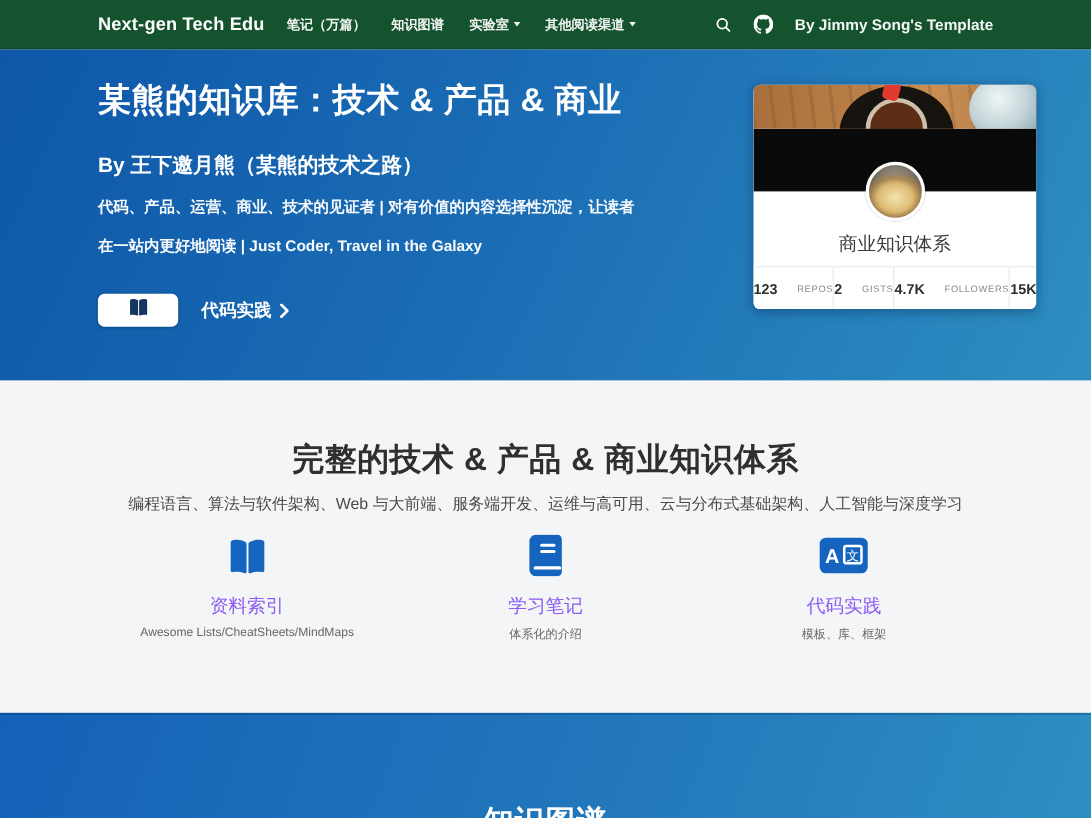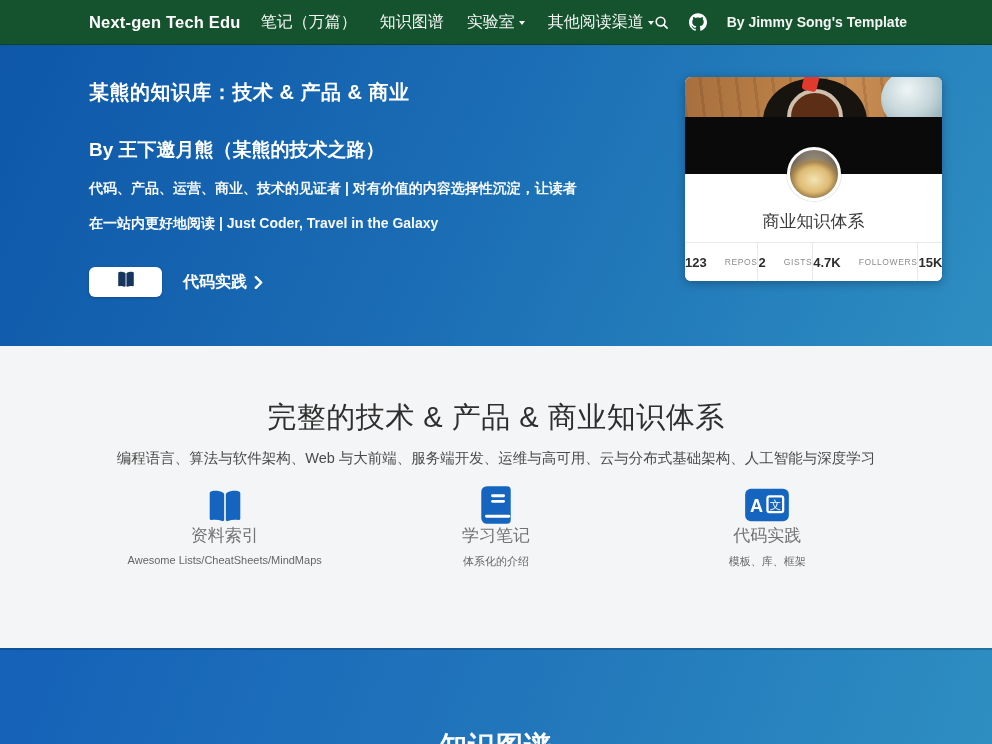--- a/index.html
+++ b/index.html
@@ -11,37 +11,37 @@
   }
 
   
   .navbar {
     position:absolute; top:0; left:0; width:992px; height:45px;
     background:#14532d; border-bottom:1px solid rgba(0,0,0,.22);
     display:flex; align-items:center; padding:0 89px; color:#fff;
   }
   .brand { font-size:16.5px; font-weight:bold; letter-spacing:.2px; white-space:nowrap; cursor:pointer; }
   .nav-items { display:flex; align-items:center; gap:23px; margin-left:20px; }
-  .nav-item { font-size:16px; font-weight:normal; color:rgba(255,255,255,.95); white-space:nowrap; cursor:pointer; }
+  .nav-item { font-size:12px; font-weight:bold; color:rgba(255,255,255,.95); white-space:nowrap; cursor:pointer; }
   .caret { display:inline-block; margin-left:4px; vertical-align:2px;
     border-left:3.5px solid transparent; border-right:3.5px solid transparent;
     border-top:4px solid rgba(255,255,255,.95); }
   .nav-spacer { flex:1; }
   .nav-right { display:flex; align-items:center; gap:20px; }
   .nav-icon { display:flex; align-items:center; cursor:pointer; }
   .credit { font-size:14px; font-weight:bold; color:rgba(255,255,255,.95); white-space:nowrap; cursor:pointer; }
 
   
   .hero {
     position:absolute; top:45px; left:0; width:992px; height:301px;
     background:linear-gradient(115deg,#0e57a9 0%,#1a6cb4 45%,#2e8ec1 100%);
     color:#fff;
   }
   .hero-title { position:absolute; left:89px; top:26px; width:540px;
-    font-size:20px; font-weight:bold; line-height:42px; letter-spacing:.5px; }
+    font-size:30px; font-weight:bold; line-height:42px; letter-spacing:.5px; }
   .hero-byline { position:absolute; left:89px; top:92px; width:520px;
     font-size:19px; font-weight:bold; }
   .hero-desc { position:absolute; left:89px; top:126px; width:492px;
     font-size:14px; line-height:35px; font-weight:bold; color:rgba(255,255,255,.97); }
   .cta-row { position:absolute; left:89px; top:222px; display:flex; align-items:center; }
   .cta-button { width:73px; height:30px; background:#fff; border:none; border-radius:6px;
     display:flex; align-items:center; justify-content:center; cursor:pointer;
     box-shadow:0 1px 3px rgba(0,0,0,.2); }
   .cta-link { display:flex; align-items:center; margin-left:21px; cursor:pointer;
     font-size:16px; font-weight:bold; color:#fff; }
@@ -80,27 +80,27 @@
   .stat + .stat { border-left:1px solid #e9e9e9; }
   .stat-value { font-size:13px; font-weight:bold; color:#2e2e2e; }
   .stat-label { font-size:8.5px; color:#8b8b8b; letter-spacing:.6px; }
 
   
   .features {
     position:absolute; top:346px; left:0; width:992px; height:302px;
     background:#f4f5f6; color:#333;
   }
   .features-title { position:absolute; top:52px; left:0; width:100%; text-align:center;
-    font-size:29px; font-weight:normal; color:#2f2f2f; letter-spacing:.5px; }
+    font-size:29px; font-weight:bold; color:#2f2f2f; letter-spacing:.5px; }
   .features-subtitle { position:absolute; top:103px; left:0; width:100%; text-align:center;
     font-size:14.5px; color:#4a4a4a; }
   .features-row { position:absolute; top:140px; left:89px; width:814px; display:flex; }
   .feature { flex:1; display:flex; flex-direction:column; align-items:center; }
   .feature-icon { height:38px; display:flex; align-items:flex-end; justify-content:center; }
-  .feature-title { font-size:17px; color:#737373; }
+  .feature-title { margin-top:15px; font-size:17px; color:#8b5cf6; }
   .feature-subtitle { margin-top:7px; font-size:11px; color:#666; }
 
   
   .footer {
     position:absolute; top:648px; left:0; width:992px; height:96px;
     background:linear-gradient(110deg,#1461b8 0%,#2277bb 55%,#2e8ec1 100%);
     box-shadow:inset 0 2px 0 rgba(0,30,70,.25);
   }
   .footer-title { position:absolute; top:80px; left:0; width:100%; text-align:center;
     font-size:27px; font-weight:bold; color:#fff; letter-spacing:1px; }

